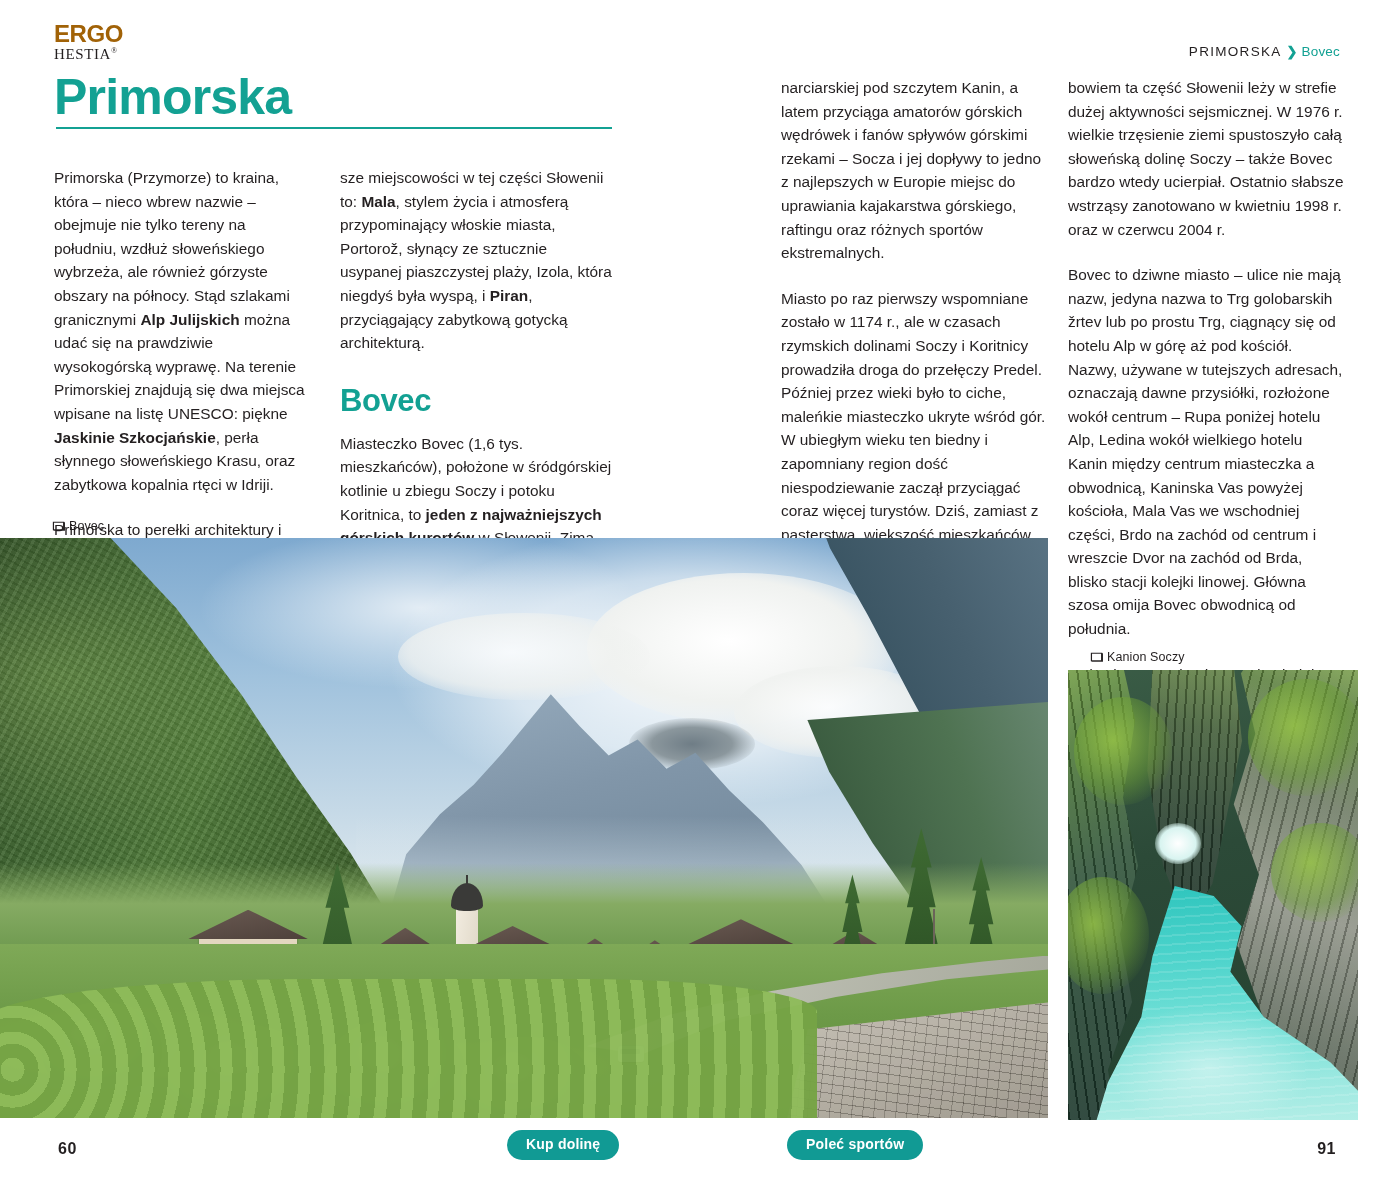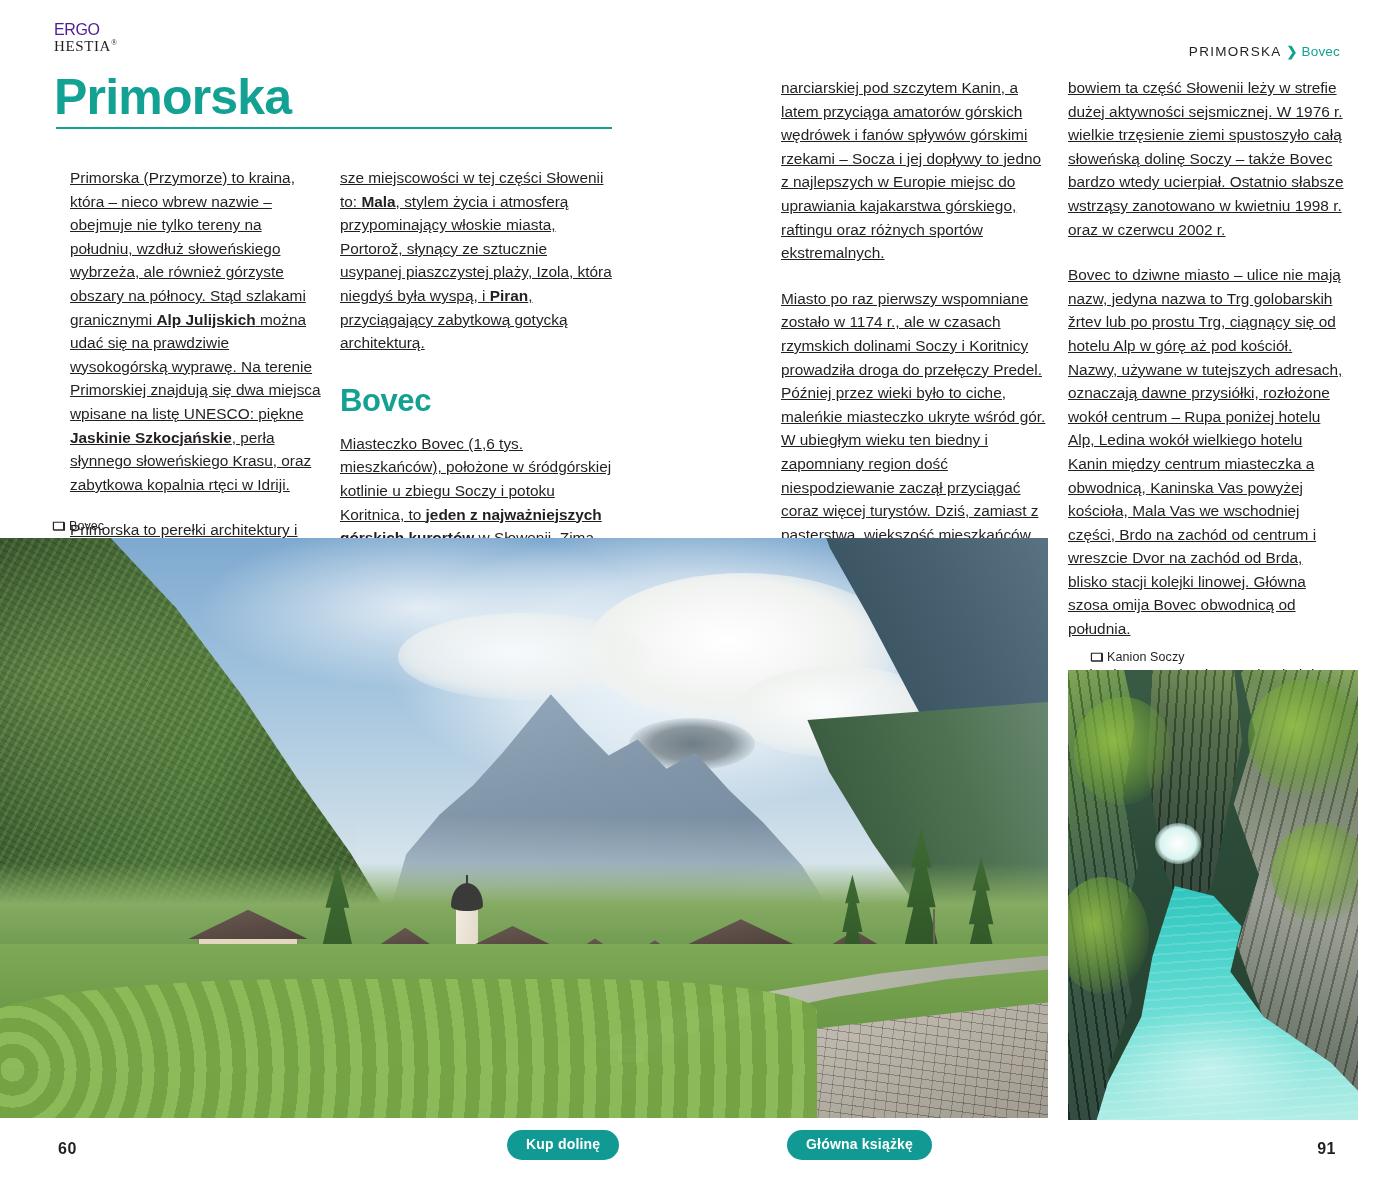--- a/index.html
+++ b/index.html
@@ -22,24 +22,24 @@
   
   .logo {
     position: absolute;
     left: 54px;
     top: 22px;
     width: 120px;
     line-height: 1;
   }
   .logo-ergo {
     font-family: "Liberation Sans", sans-serif;
-    font-weight: normal;
-    font-size: 16px;
+    font-weight: bold;
+    font-size: 24px;
     letter-spacing: -0.4px;
-    color: #4c1d95;
+    color: #a16207;
     display: block;
   }
   .logo-hestia {
     font-family: "Liberation Serif", serif;
     font-size: 15px;
     letter-spacing: 0.6px;
     color: #231f20;
     display: block;
     margin-top: 1px;
   }
@@ -89,25 +89,25 @@
   }
 
   
   .col {
     position: absolute;
     font-size: 15.4px;
     line-height: 23.6px;
     color: #231f20;
     text-align: left;
   }
-  .col p { margin: 0 0 22px 0; text-decoration: underline; }
+  .col p { margin: 0 0 22px 0; }
   .col p:last-child { margin-bottom: 0; }
   .col b, .col strong { font-weight: bold; }
 
-  #col1 { left: 54px;   top: 166px; width: 258px; margin-left: 16px; }
+  #col1 { left: 54px;   top: 166px; width: 258px; }
   #col2 { left: 340px;  top: 166px; width: 272px; }
   #col3 { left: 781px;  top: 76px;  width: 266px; }
   #col4 { left: 1068px; top: 76px;  width: 276px; }
 
   .sub-head {
     font-size: 31px;
     font-weight: bold;
     color: #13a193;
     letter-spacing: -0.4px;
     line-height: 1;
@@ -388,21 +388,21 @@
     <h2 class="sub-head">Bovec</h2>
     <p>Miasteczko Bovec (1,6 tys. mieszkańców), położone w śródgórskiej kotlinie u zbiegu Soczy i potoku Koritnica, to <b>jeden z najważniejszych górskich kurortów</b> w Słowenii. Zimą kusi narciarzy możliwością szusowania w znakomitej stacji</p>
   </div>
 
   <div class="col" id="col3">
     <p>narciarskiej pod szczytem Kanin, a latem przyciąga amatorów górskich wędrówek i fanów spływów górskimi rzekami – Socza i jej dopływy to jedno z najlepszych w Europie miejsc do uprawiania kajakarstwa górskiego, raftingu oraz różnych sportów ekstremalnych.</p>
     <p>Miasto po raz pierwszy wspomniane zostało w 1174 r., ale w czasach rzymskich dolinami Soczy i Koritnicy prowadziła droga do przełęczy Predel. Później przez wieki było to ciche, maleńkie miasteczko ukryte wśród gór. W ubiegłym wieku ten biedny i zapomniany region dość niespodziewanie zaczął przyciągać coraz więcej turystów. Dziś, zamiast z pasterstwa, większość mieszkańców żyje z turystyki. Pomyślny rozwój miejscowości co jakiś czas przerywają jednak trzęsienia ziemi,</p>
   </div>
 
   <div class="col" id="col4">
-    <p>bowiem ta część Słowenii leży w strefie dużej aktywności sejsmicznej. W 1976 r. wielkie trzęsienie ziemi spustoszyło całą słoweńską dolinę Soczy – także Bovec bardzo wtedy ucierpiał. Ostatnio słabsze wstrząsy zanotowano w kwietniu 1998 r. oraz w czerwcu 2002 r.</p>
+    <p>bowiem ta część Słowenii leży w strefie dużej aktywności sejsmicznej. W 1976 r. wielkie trzęsienie ziemi spustoszyło całą słoweńską dolinę Soczy – także Bovec bardzo wtedy ucierpiał. Ostatnio słabsze wstrząsy zanotowano w kwietniu 1998 r. oraz w czerwcu 2004 r.</p>
     <p>Bovec to dziwne miasto – ulice nie mają nazw, jedyna nazwa to Trg golobarskih žrtev lub po prostu Trg, ciągnący się od hotelu Alp w górę aż pod kościół. Nazwy, używane w tutejszych adresach, oznaczają dawne przysiółki, rozłożone wokół centrum – Rupa poniżej hotelu Alp, Ledina wokół wielkiego hotelu Kanin między centrum miasteczka a obwodnicą, Kaninska Vas powyżej kościoła, Mala Vas we wschodniej części, Brdo na zachód od centrum i wreszcie Dvor na zachód od Brda, blisko stacji kolejki linowej. Główna szosa omija Bovec obwodnicą od południa.</p>
     <p>Jadąc krętą wąską drogą od południa przez dolinę Soczy, ogląda się imponujące widoki, m.in. przepiękne formy skalne</p>
   </div>
 
   <div class="caption" id="caption-bovec">
     <span class="chev">❏</span><span>Bovec</span>
   </div>
   <div class="caption" id="caption-kanion">
     <span class="chev">❏</span><span>Kanion Soczy</span>
   </div>
@@ -470,15 +470,15 @@
     <div class="white-water"></div>
     <div class="water">
       <div class="water-ripple"></div>
     </div>
   </div>
 
   <div class="page-num" id="page-num-left">60</div>
   <div class="page-num" id="page-num-right">91</div>
 
   <button class="cta" id="cta-buy">Kup dolinę</button>
-  <button class="cta" id="cta-recommend">Główna książkę</button>
+  <button class="cta" id="cta-recommend">Poleć sportów</button>
 
 </div>
 
 </body></html>

